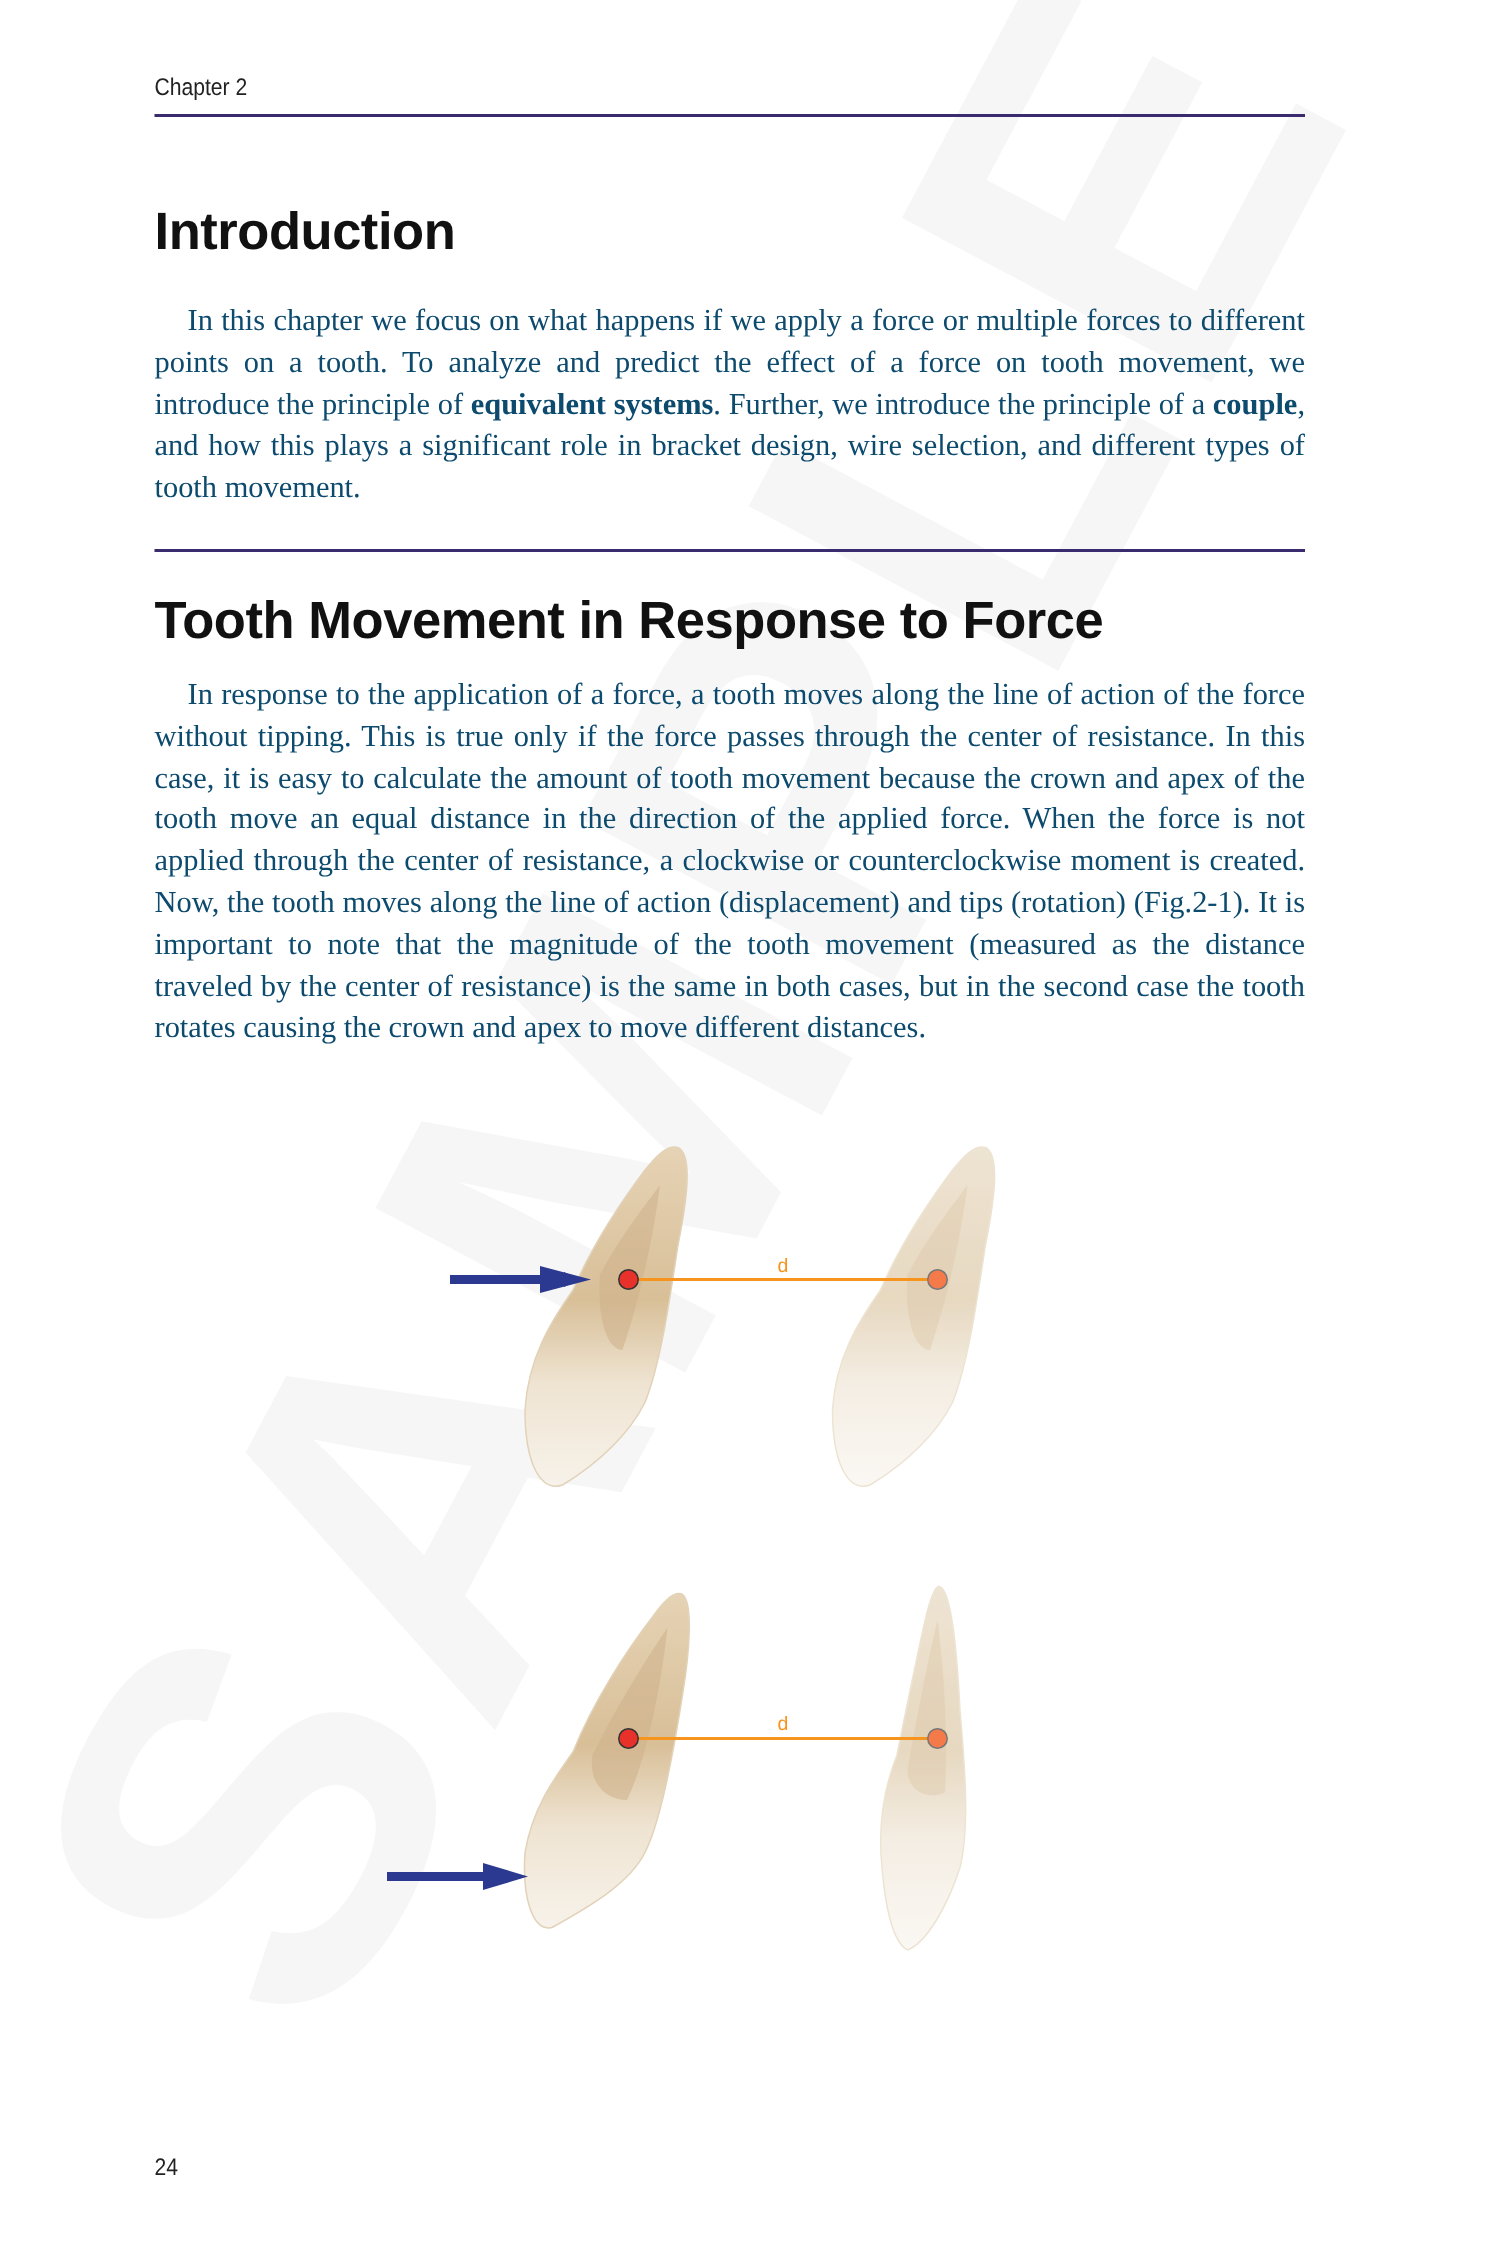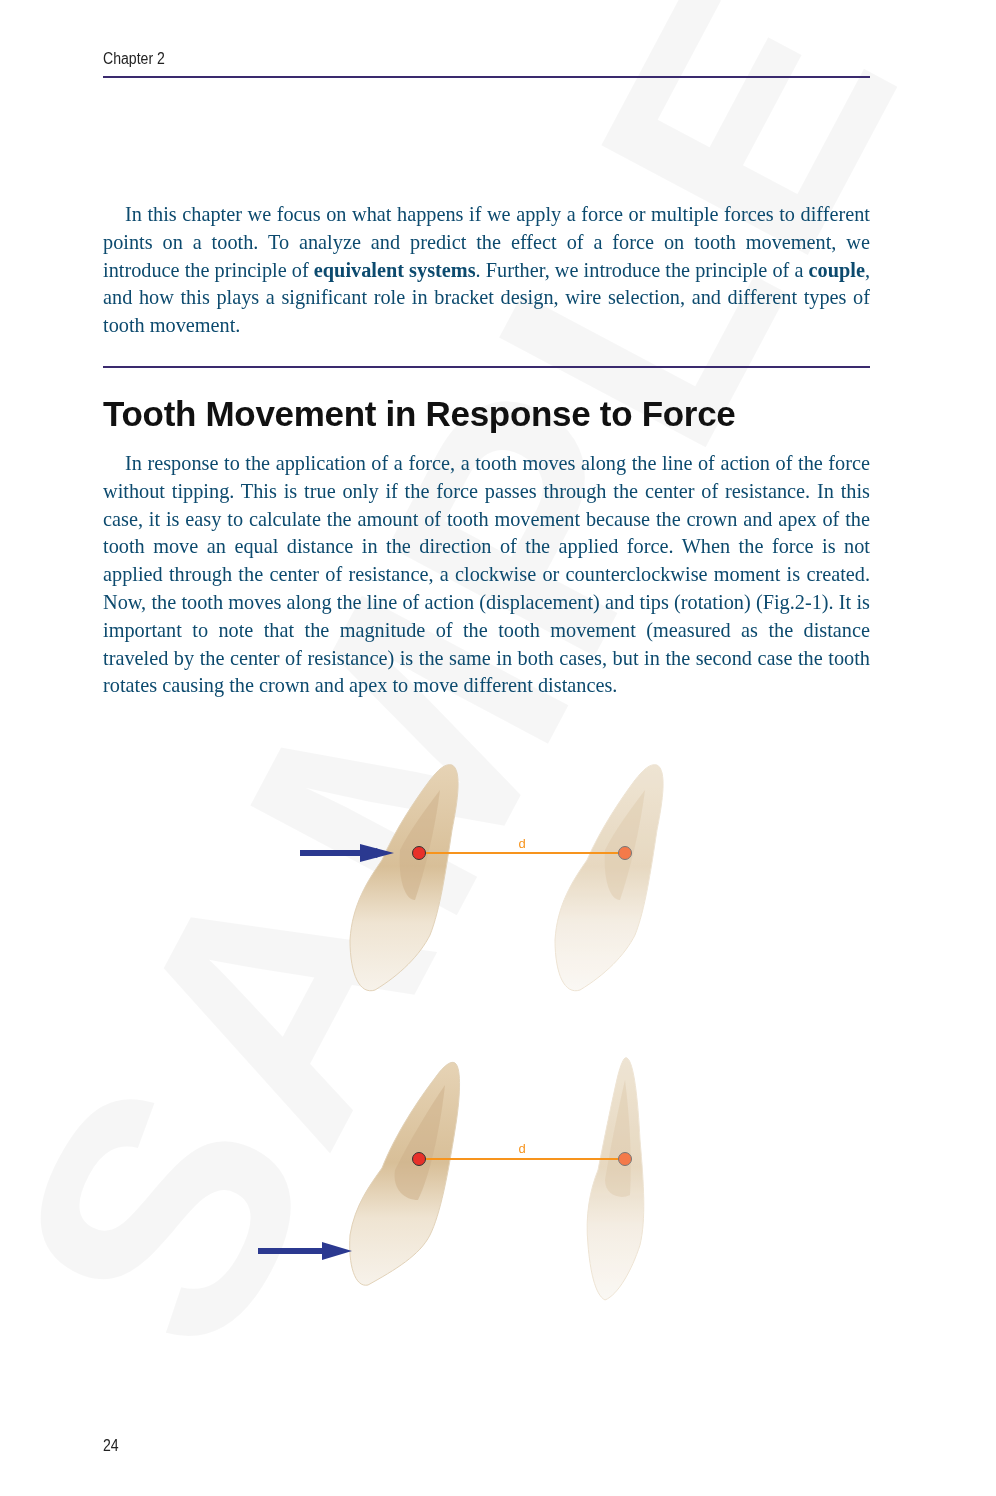--- a/index.html
+++ b/index.html
@@ -21,20 +21,21 @@
 
 <svg class="watermark" viewBox="0 0 996 1496">
   <text x="0" y="0" transform="translate(215,1370) rotate(-62)" font-family="Liberation Sans, sans-serif" font-weight="bold" font-size="340" fill="#000" fill-opacity="0.035" letter-spacing="10">SAMPLE</text>
 </svg>
 
 <div class="page">
 
   <div class="running-head">Chapter 2</div>
   <div class="rule" style="top:76px;"></div>
 
+  <h2 style="top:135px;">Introduction</h2>
 
   <p class="para" style="top:201px;"><span>In this chapter we focus on what happens if we apply a force or multiple forces to different points on a tooth. To analyze and predict the effect of a force on tooth movement, we introduce the principle of </span><b>equivalent systems</b><span>. Further, we introduce the principle of a </span><b>couple</b><span>, and how this plays a significant role in bracket design, wire selection, and different types of tooth movement.</span></p>
 
   <div class="rule" style="top:366px;"></div>
 
   <h2 style="top:394px;">Tooth Movement in Response to Force</h2>
 
   <p class="para" style="top:450px;">In response to the application of a force, a tooth moves along the line of action of the force without tipping. This is true only if the force passes through the center of resistance. In this case, it is easy to calculate the amount of tooth movement because the crown and apex of the tooth move an equal distance in the direction of the applied force. When the force is not applied through the center of resistance, a clockwise or counterclockwise moment is created. Now, the tooth moves along the line of action (displacement) and tips (rotation) (Fig.2-1). It is important to note that the magnitude of the tooth movement (measured as the distance traveled by the center of resistance) is the same in both cases, but in the second case the tooth rotates causing the crown and apex to move different distances.</p>
 
   <svg class="figure" viewBox="240 750 460 560">

